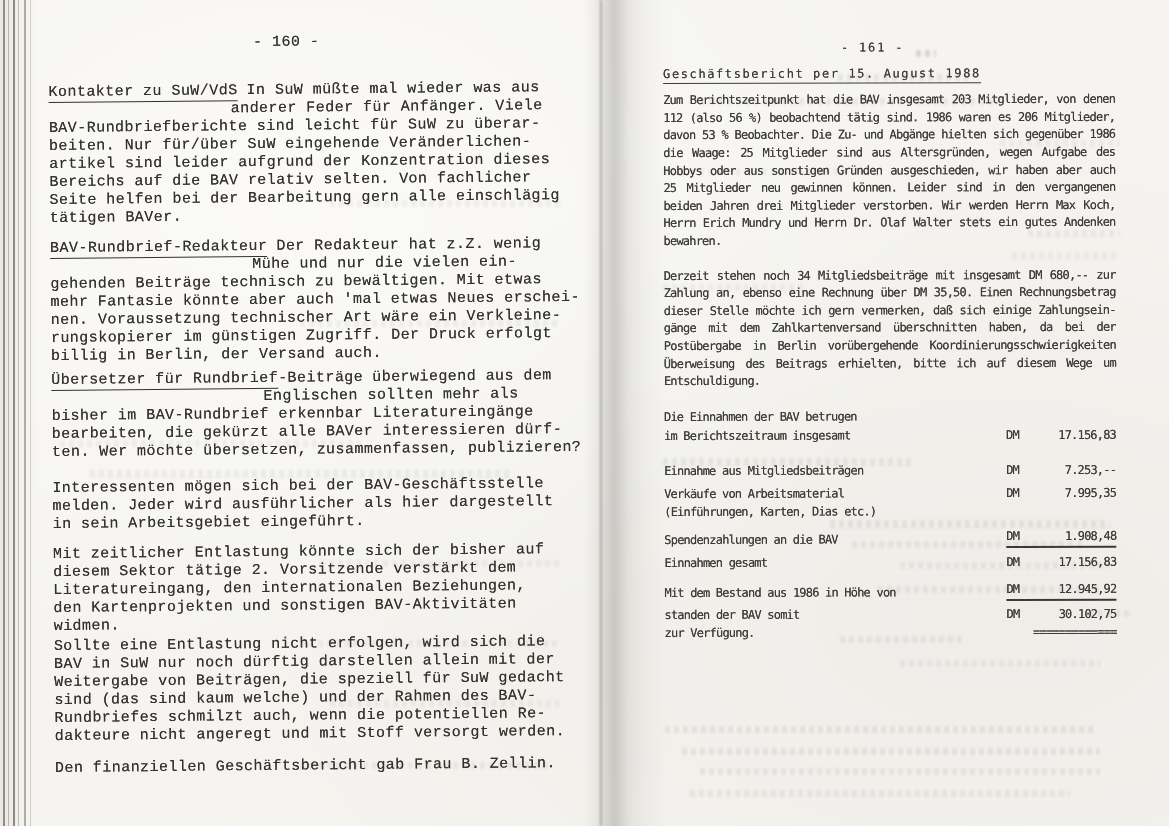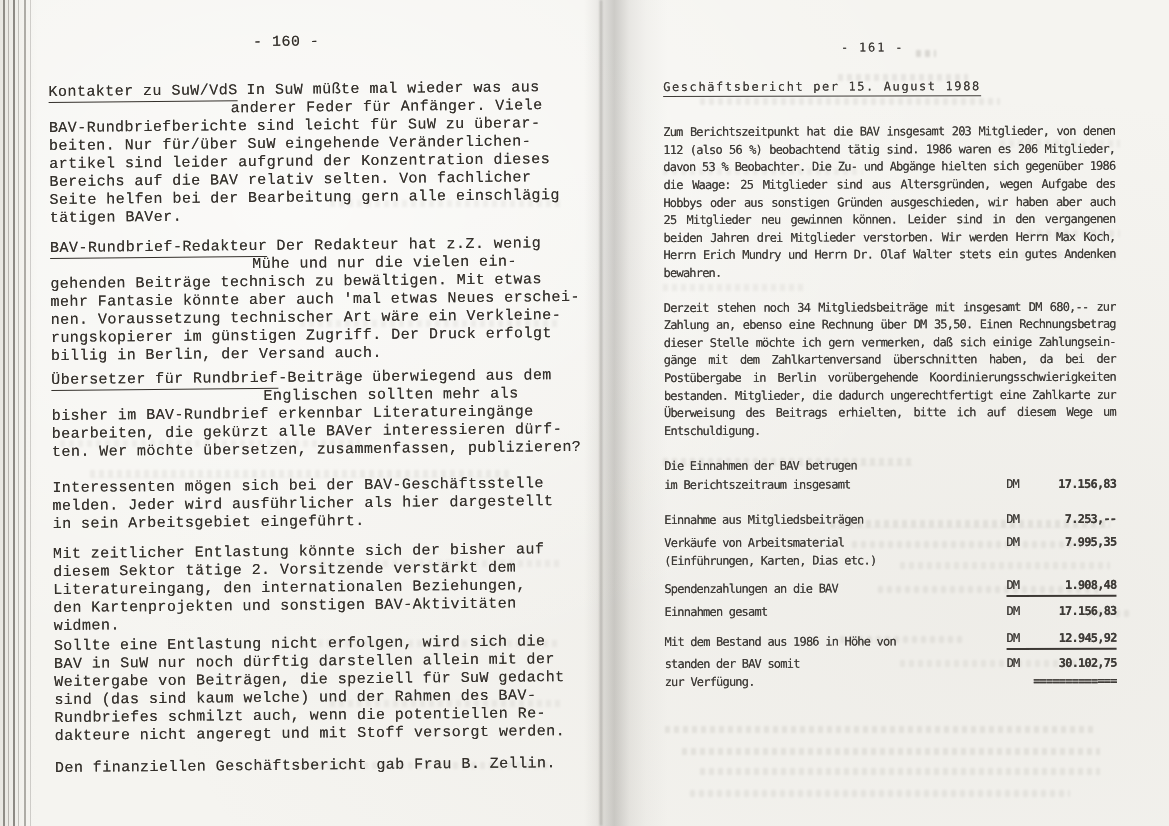--- a/index.html
+++ b/index.html
@@ -46,32 +46,32 @@
   .ind-a{padding-left:182px;}
   .ind-b{padding-left:202px;}
   .ind-c{padding-left:212px;}
 
   
   .rpage{position:absolute;left:663px;top:40px;width:452px;color:#3e3b37;
          font-family:"DejaVu Sans Mono", monospace;
          font-size:12px;line-height:17.6px;letter-spacing:-0.8px;
          text-shadow:0 0 0.5px rgba(62,59,55,0.8);
          transform:rotate(-0.15deg);transform-origin:0 0;}
-  .rpnum{margin-left:178px;letter-spacing:1.8px;margin-bottom:21px;}
-  .rheading{letter-spacing:1.6px;margin-bottom:28px;}
+  .rpnum{margin-left:178px;letter-spacing:1.8px;margin-bottom:8px;}
+  .rheading{letter-spacing:1.6px;margin-bottom:9px;}
   .rheading span{border-bottom:1.6px solid currentColor;padding-bottom:2px;}
   .rpar{margin-bottom:17px;}
   .rl{text-align:justify;text-align-last:justify;}
   .rl.end{text-align:justify;text-align-last:left;}
   .rtable{margin-top:17px;}
   .trow{display:flex;justify-content:space-between;align-items:flex-end;line-height:18px;}
   .tlabel{white-space:pre;}
   .amt{width:110px;display:flex;justify-content:space-between;align-items:center;}
   .amt.ul{border-bottom:2px solid #3c3834;padding-bottom:1px;}
-  .val{text-align:right;font-weight:bold;}
+  .val{text-align:right;}
 </style>
 </head>
 <body>
 
 <div class="scan">
 
   <div class="binding">
     <div class="streak" style="left:3px;width:2px;background:rgba(70,65,58,0.55);"></div>
     <div class="streak" style="left:8px;width:1px;background:rgba(70,65,58,0.32);"></div>
     <div class="streak" style="left:13px;width:2px;background:rgba(70,65,58,0.58);"></div>
@@ -188,21 +188,20 @@
       <div class="rl">Herrn Erich Mundry und Herrn Dr. Olaf Walter stets ein gutes Andenken</div>
       <div class="rl end">bewahren.</div>
     </div>
 
     <div class="rpar">
       <div class="rl">Derzeit stehen noch 34 Mitgliedsbeiträge mit insgesamt DM 680,-- zur</div>
       <div class="rl">Zahlung an, ebenso eine Rechnung über DM 35,50. Einen Rechnungsbetrag</div>
       <div class="rl">dieser Stelle möchte ich gern vermerken, daß sich einige Zahlungsein-</div>
       <div class="rl">gänge mit dem Zahlkartenversand überschnitten haben, da bei der</div>
       <div class="rl">Postübergabe in Berlin vorübergehende Koordinierungsschwierigkeiten</div>
-      <div class="rl">bestanden. Mitglieder, die dadurch ungerechtfertigt eine Zahlkarte zur</div>
       <div class="rl">Überweisung des Beitrags erhielten, bitte ich auf diesem Wege um</div>
       <div class="rl end">Entschuldigung.</div>
     </div>
 
     <div class="rtable">
       <div class="trow">
         <span class="tlabel">Die Einnahmen der BAV betrugen</span>
         <span class="amt">
             <span class="dm"></span>
             <span class="val"></span>

